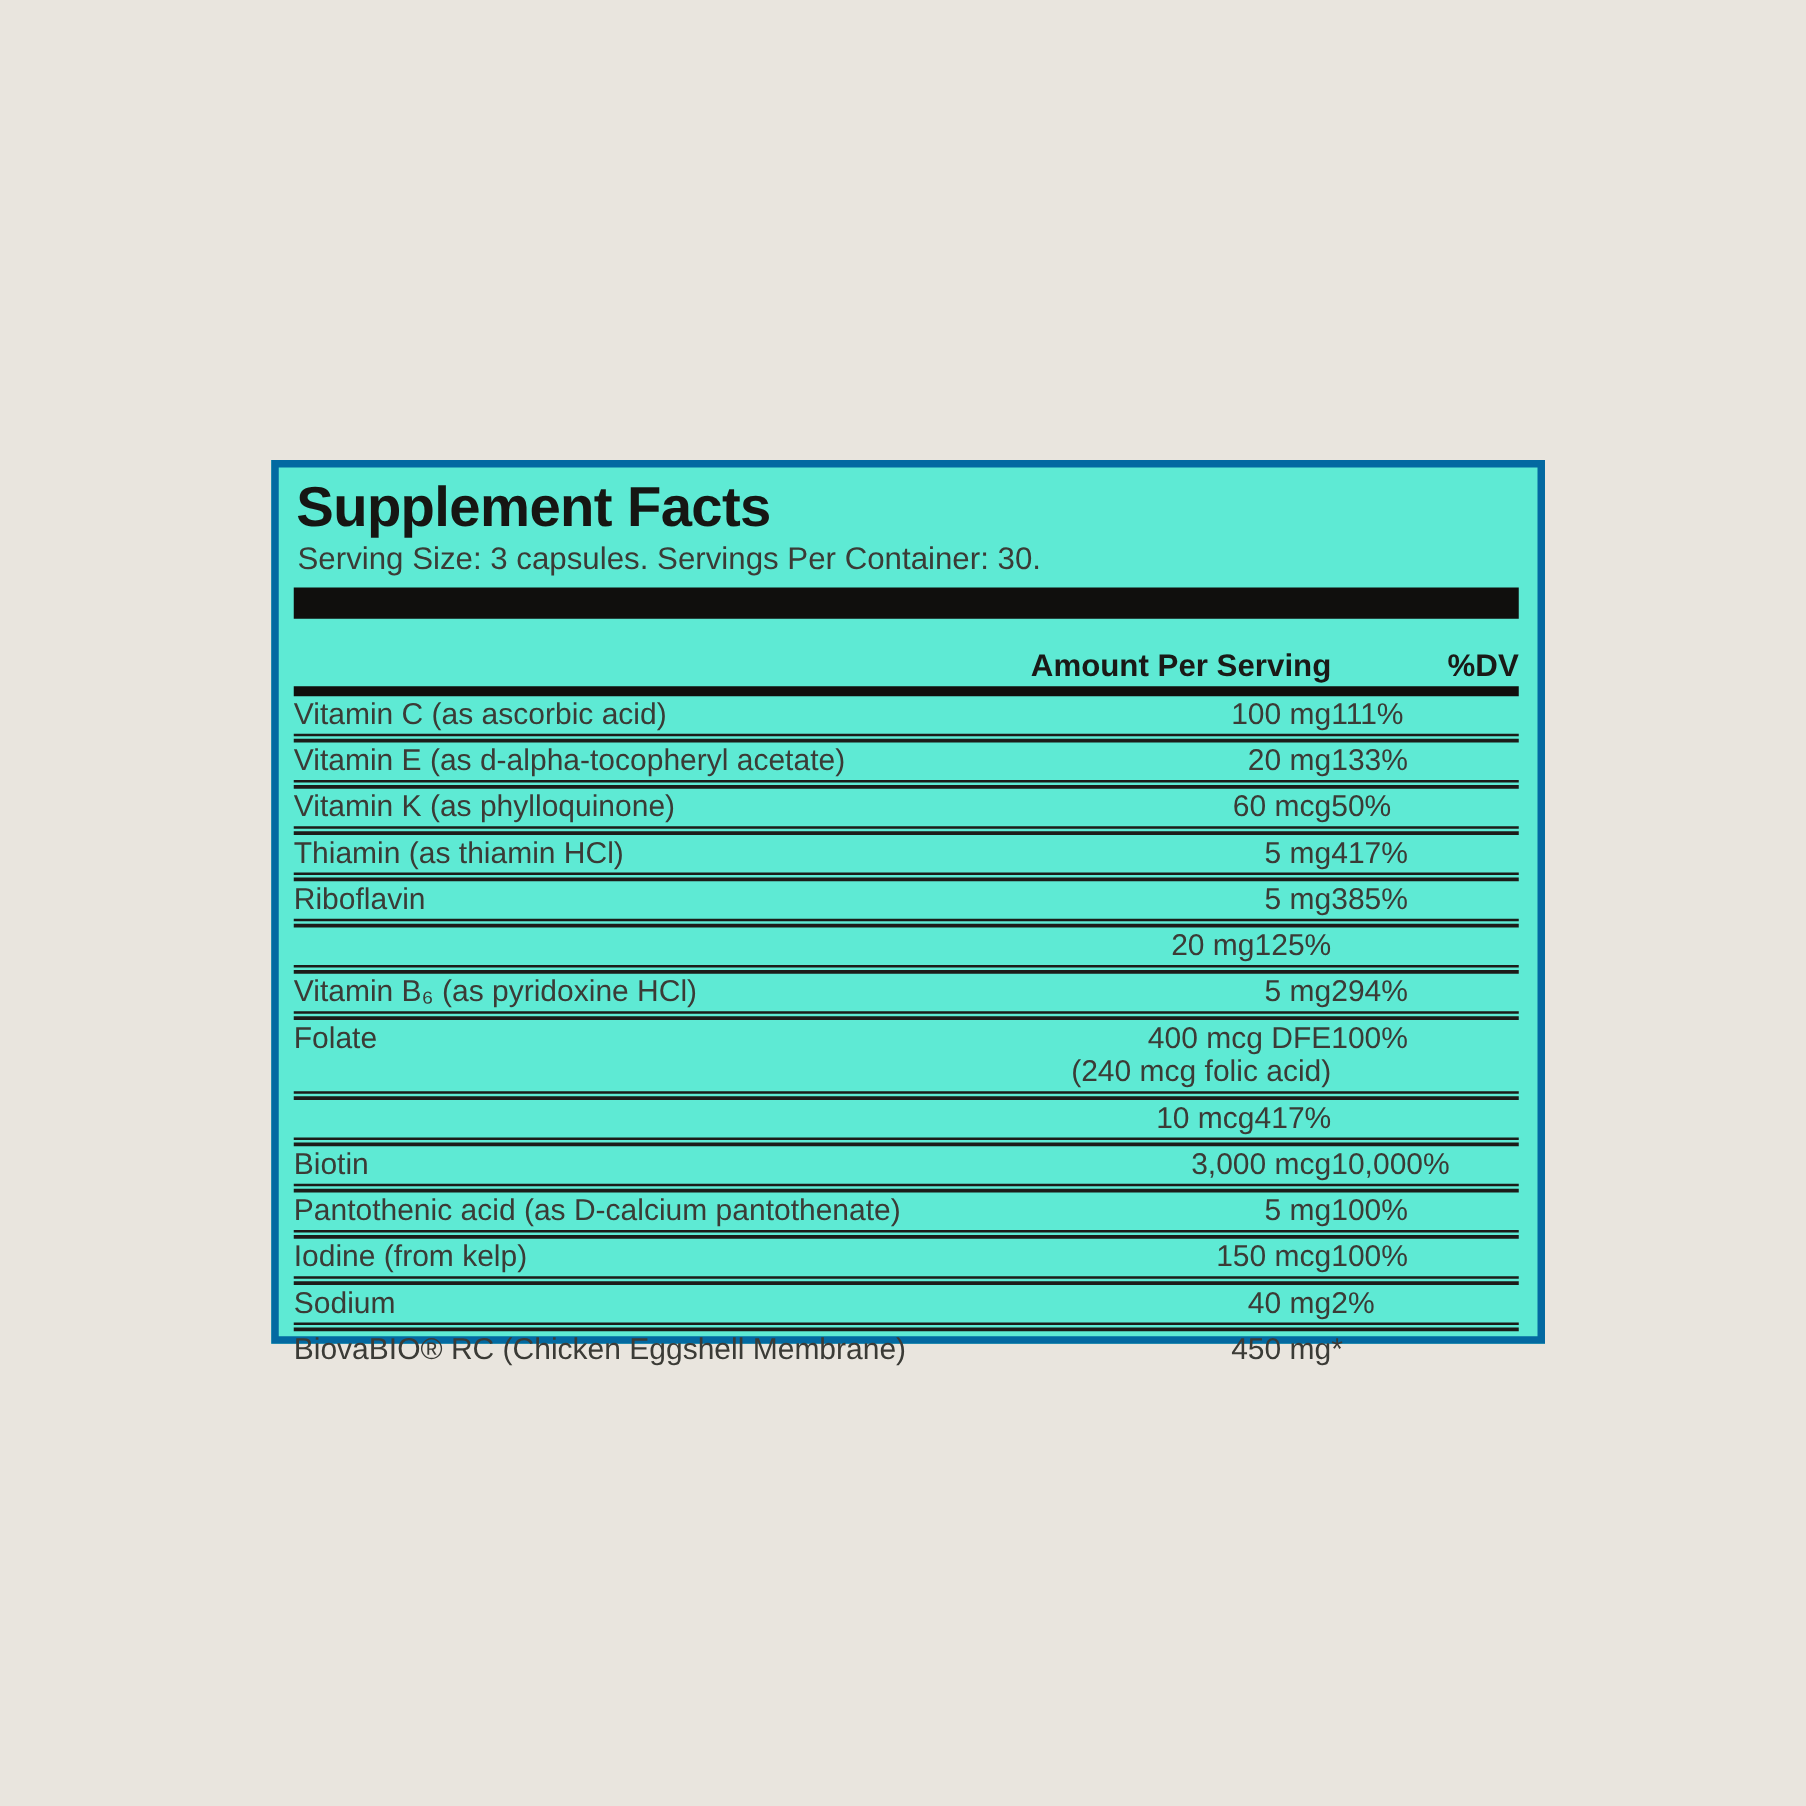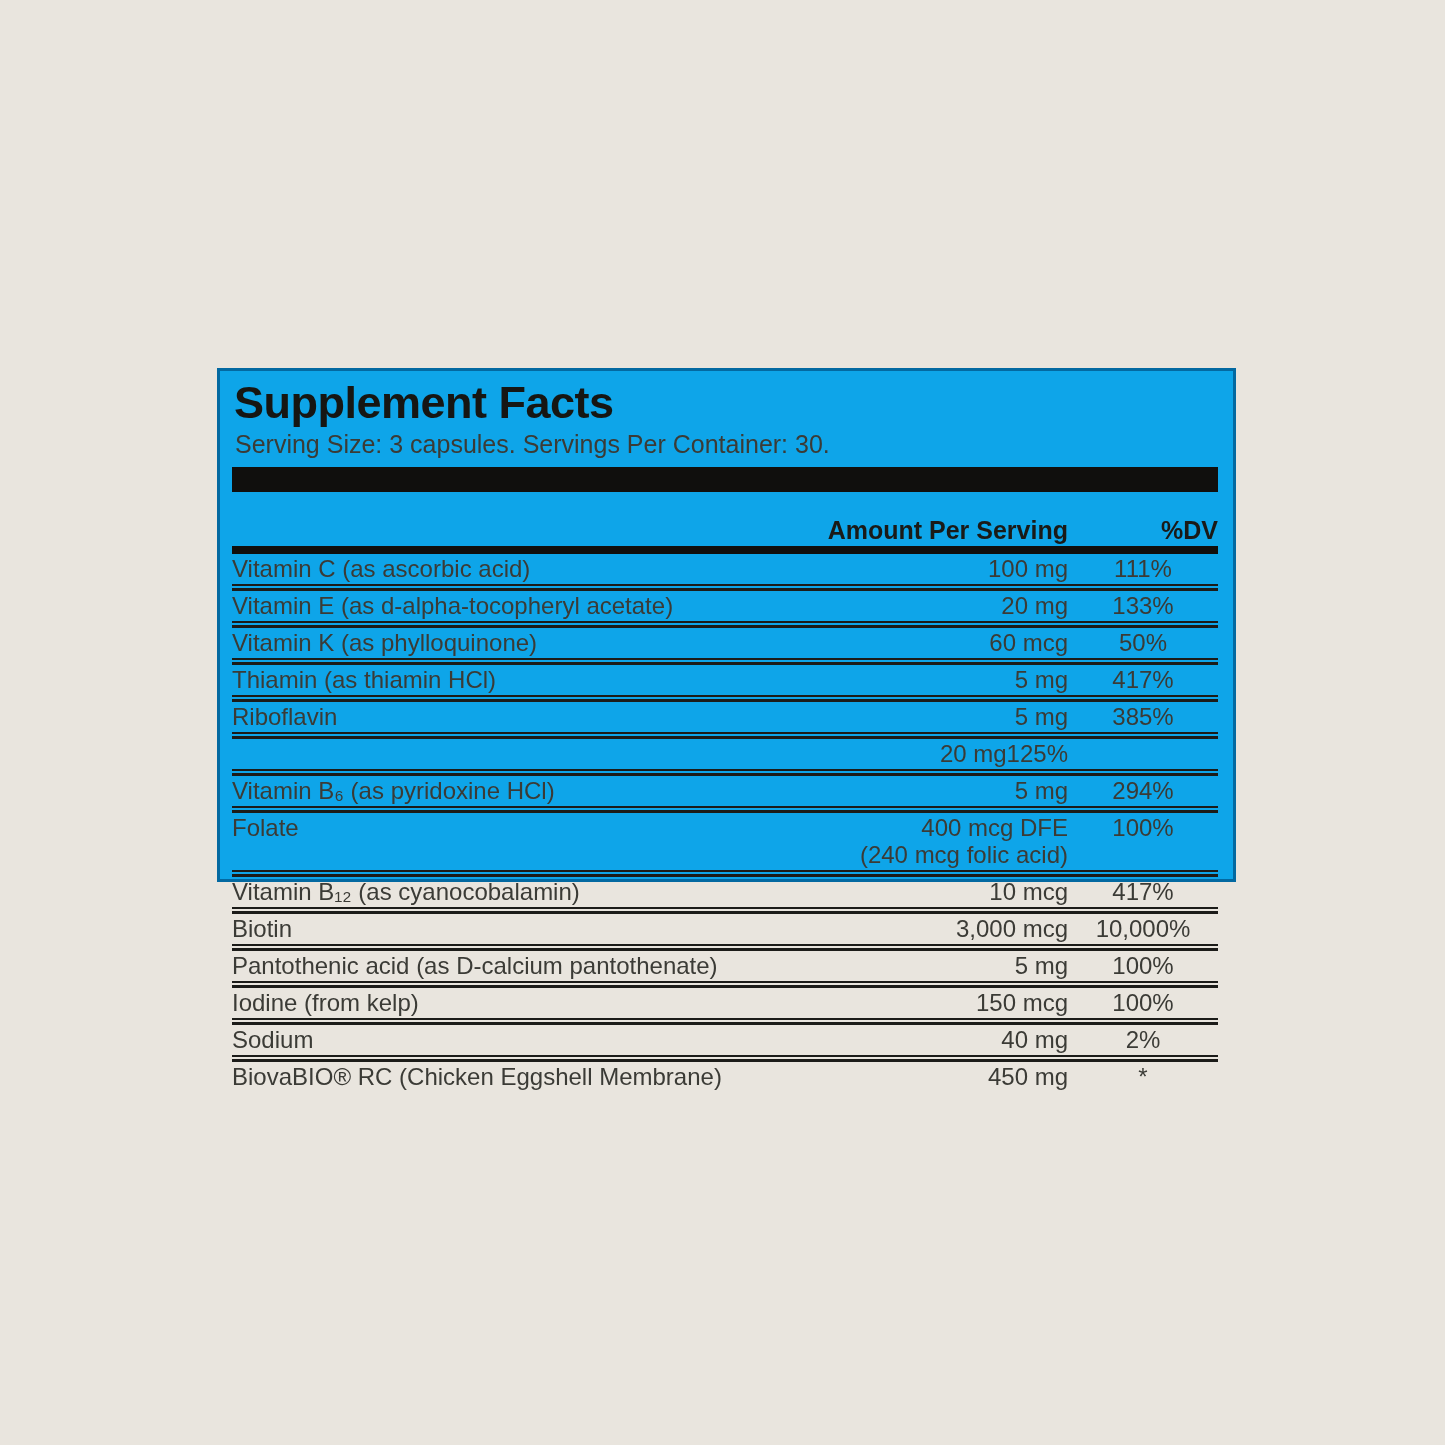--- a/index.html
+++ b/index.html
@@ -6,24 +6,24 @@
   body {
     width: 1445px; height: 1445px;
     background: #e9e5de;
     font-family: "Liberation Sans", "DejaVu Sans", sans-serif;
     position: relative;
     overflow: hidden;
   }
   .panel {
     position: absolute;
     left: 217px; top: 368px;
-    width: 1019px; height: 514px;
+    width: 1019px; height: 707px;
     box-sizing: border-box;
-    border: 3px solid #0369a1;
-    background: #0ea5e9;
+    border: 6px solid #0369a1;
+    background: #5eead4;
     padding: 8px 15px 0 12px;
   }
   .title {
     margin: 0 0 2px 2px;
     font-size: 45px;
     line-height: 48px;
     font-weight: bold;
     letter-spacing: -0.5px;
     color: #161613;
   }
@@ -61,21 +61,21 @@
     color: #3b3b36;
   }
   .sep {
     height: 2px;
     border-top: 2px solid #1c1c19;
     border-bottom: 3px solid #1c1c19;
   }
   .name { text-align: left; padding-right: 12px; }
   .amount { text-align: right; }
   .amount span { display: block; }
-  .dv { text-align: center; }
+  .dv { text-align: left; }
 </style>
 </head>
 <body>
 
 <section class="panel">
   <h1 class="title">Supplement Facts</h1>
   <p class="serving">Serving Size: 3 capsules. Servings Per Container: 30.</p>
 
   <div class="bar bar-thick"></div>
 
@@ -161,21 +161,20 @@
       <span class="name">Folate</span>
       <div class="amount">
           <span>400 mcg DFE</span>
           <span>(240 mcg folic acid)</span>
         </div>
       <span class="dv">100%</span>
     </div>
     <div class="sep"></div>
 
     <div class="row">
-      <span class="name">Vitamin B₁₂ (as cyanocobalamin)</span>
       <div class="amount">
           <span>10 mcg</span>
           <span></span>
         </div>
       <span class="dv">417%</span>
     </div>
     <div class="sep"></div>
 
     <div class="row">
       <span class="name">Biotin</span>

